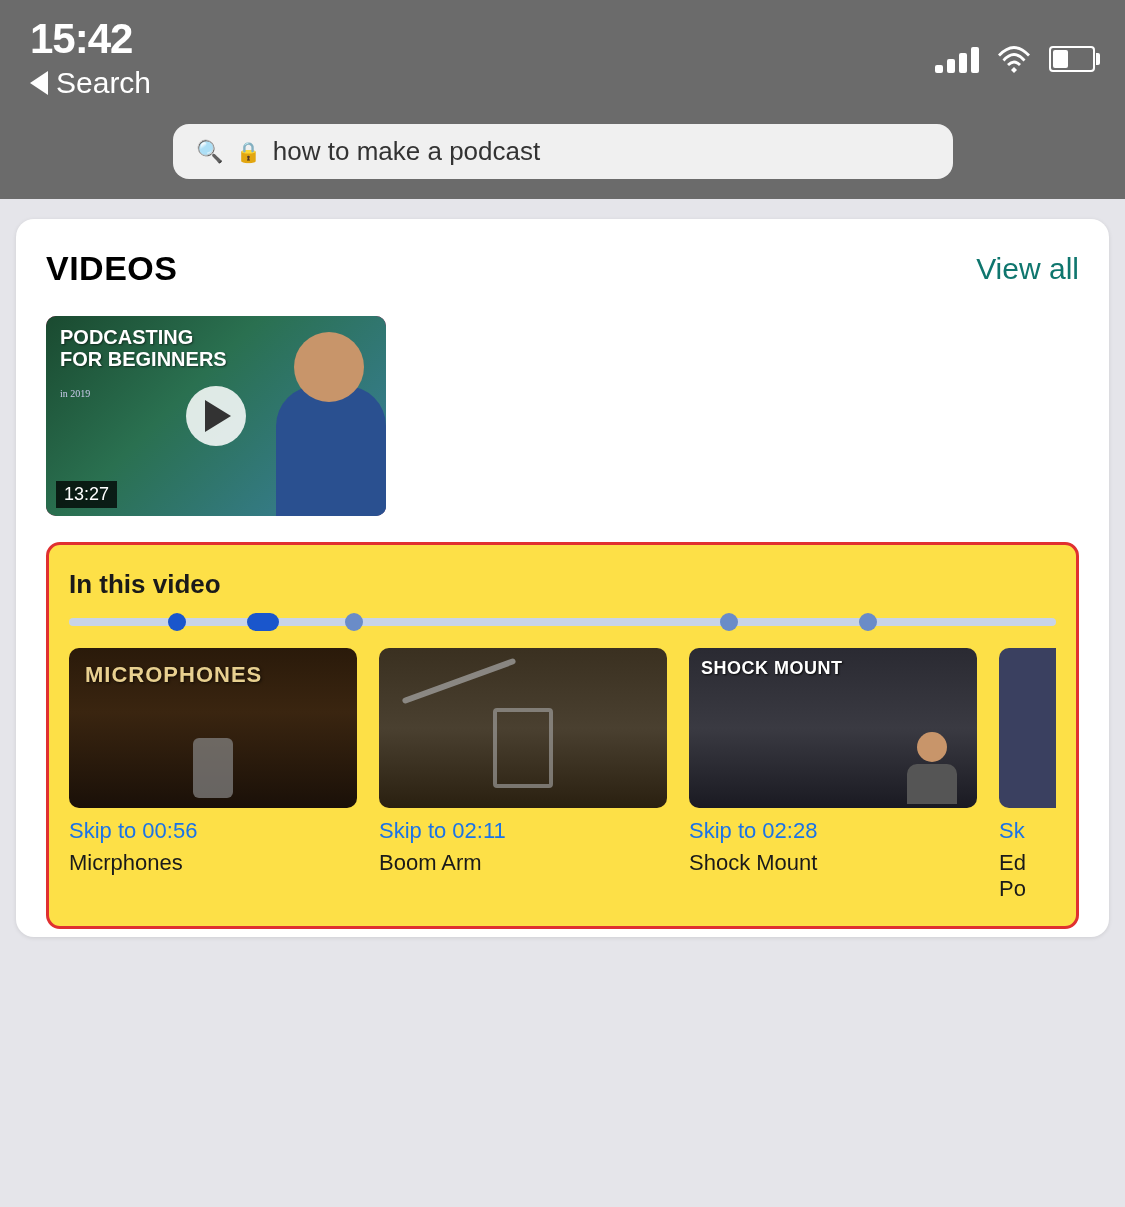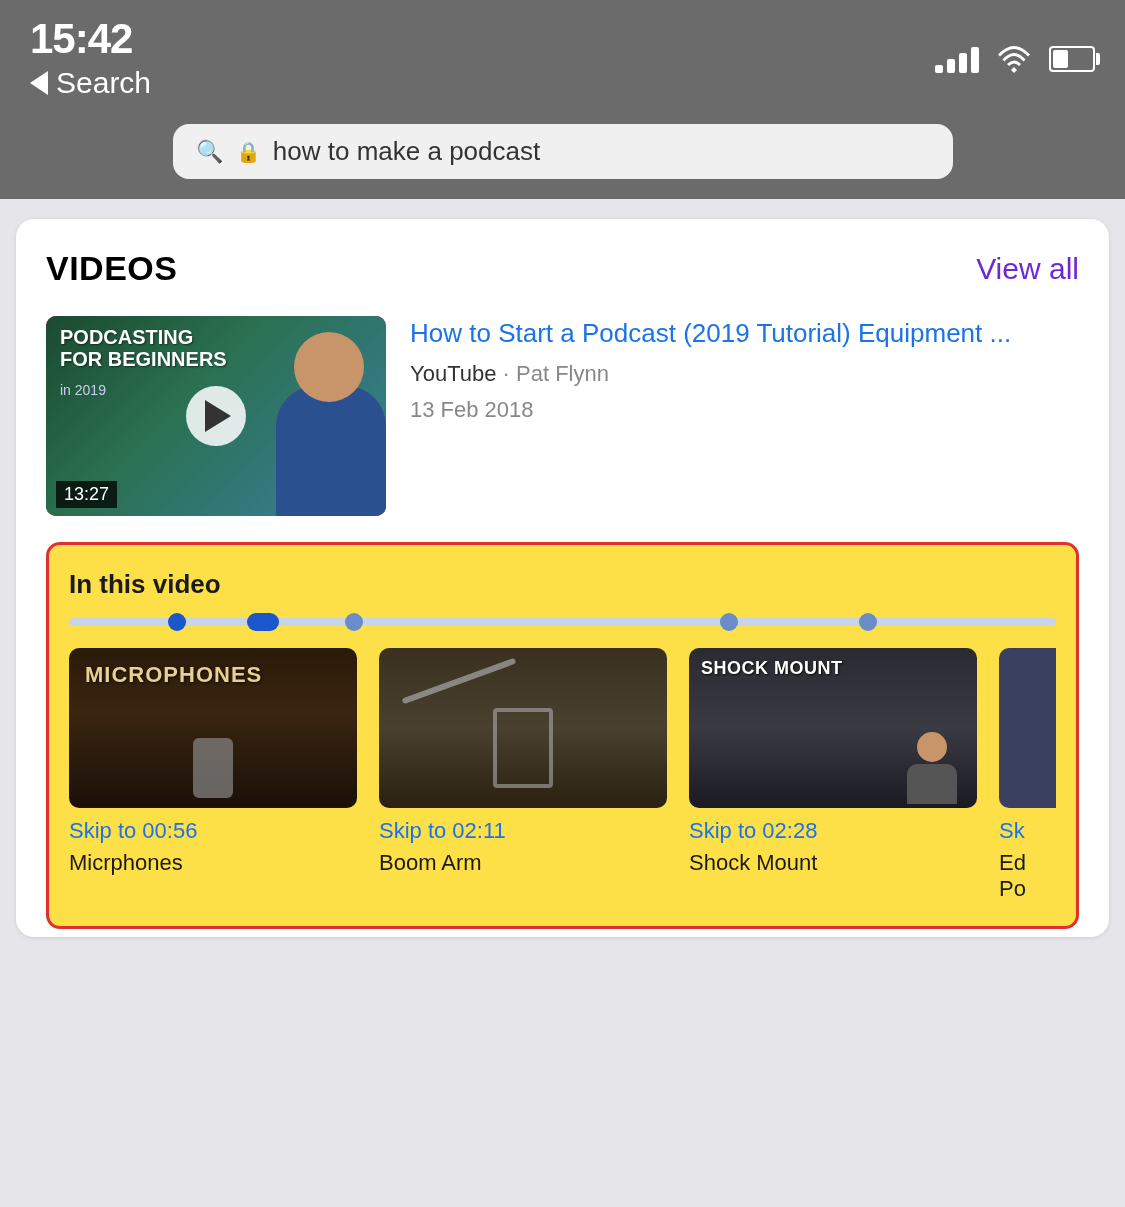--- a/index.html
+++ b/index.html
@@ -173,21 +173,21 @@
 
     .section-title {
       font-size: 34px;
       font-weight: 800;
       color: #000;
       letter-spacing: 0.5px;
     }
 
     .view-all-link {
       font-size: 30px;
-      color: #6d28d9;
+      color: #0f766e;
       font-weight: 400;
       cursor: pointer;
       text-decoration: none;
     }
 
     
     .video-result {
       display: flex;
       gap: 24px;
       margin-bottom: 26px;
@@ -221,23 +221,24 @@
 
     .thumb-title-big {
       font-size: 20px;
       font-weight: 900;
       color: #fff;
       line-height: 1.1;
       text-shadow: 1px 1px 2px rgba(0,0,0,0.5);
     }
 
     .thumb-subtitle {
-      font-size: 14px;
+      font-size: 10px;
       color: #cce;
-      margin-top: 12px;
+      margin-top: 18px;
+      font-family: Liberation Serif, serif;
     }
 
     .play-button-overlay {
       position: absolute;
       top: 50%;
       left: 50%;
       transform: translate(-50%, -50%);
       width: 60px;
       height: 60px;
       background: rgba(255,255,255,0.85);
@@ -539,29 +540,20 @@
         <div class="face-circle"></div>
         <div class="body-shape"></div>
 
         <div class="play-button-overlay">
           <div class="play-triangle"></div>
         </div>
 
         <div class="video-duration">13:27</div>
       </div>
 
-      <div class="video-info">
-        <div class="video-title">How to Start a Podcast (2019 Tutorial) Equipment ...</div>
-        <div class="video-source">
-          <span style="color:#333;font-weight:500;">YouTube</span>
-          <span> · </span>
-          <span>Pat Flynn</span>
-        </div>
-        <div class="video-date">13 Feb 2018</div>
-      </div>
     </div>
 
     <div class="in-this-video">
       <div class="in-this-video-title">In this video</div>
 
       <div class="progress-bar-container">
         <div class="progress-track">
           <div class="progress-dot active" style="left: 10%;"></div>
           <div class="progress-dot double" style="left: 18%;"></div>
           <div class="progress-dot" style="left: 28%;"></div>

